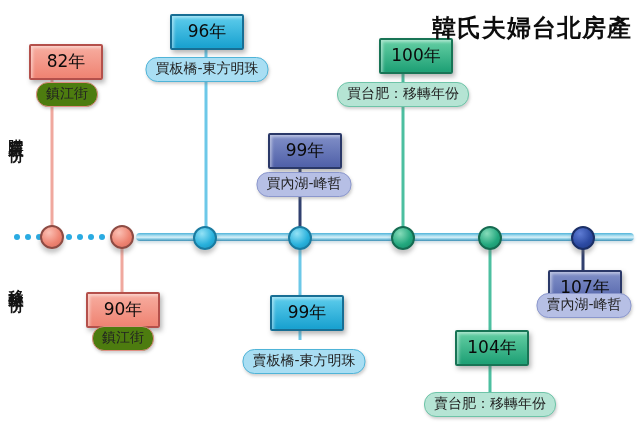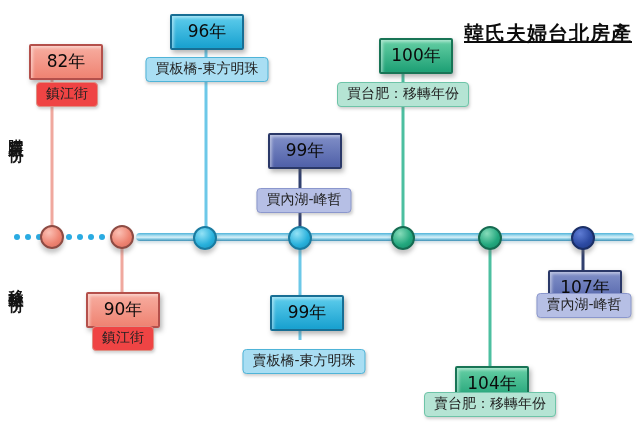--- a/index.html
+++ b/index.html
@@ -1,20 +1,20 @@
 <!DOCTYPE html>
 <html><head>
 <meta charset="utf-8">
 <style>
   html,body{margin:0;padding:0;}
   body{font-family:"DejaVu Sans","Liberation Sans",sans-serif;background:#fff;}
   .canvas{position:relative;width:640px;height:422px;background:#ffffff;overflow:hidden;}
 
   
-  .title{position:absolute;top:20px;right:8px;font-size:20px;font-weight:bold;color:#0d0d0d;letter-spacing:1px;z-index:6;text-decoration:underline;}
+  .title{position:absolute;top:12px;right:8px;font-size:24px;font-weight:bold;color:#0d0d0d;letter-spacing:1px;z-index:6;}
 
   
   .axis-label{position:absolute;left:6px;writing-mode:vertical-rl;text-orientation:upright;
     font-size:15px;font-weight:600;color:#141414;letter-spacing:3px;z-index:6;}
   .axis-label.top{top:127px;}
   .axis-label.bottom{top:277px;}
 
   
   .tbar{position:absolute;left:136px;top:233px;width:498px;height:8px;border-radius:4px;z-index:2;
     background:linear-gradient(180deg,#4fb3d9 0%,#b5e3f2 38%,#d2edf7 55%,#8ecfe6 72%,#3f8fb4 100%);
@@ -26,34 +26,34 @@
   
   .cline{position:absolute;width:3px;z-index:1;transform:translateX(-50%);}
 
   
   .year{position:absolute;transform:translateX(-50%);min-width:54px;text-align:center;
     font-size:17px;color:#0a0a0a;padding:4px 8px 5px;border:2px solid;border-radius:2px;z-index:4;
     box-shadow:2px 3px 5px rgba(90,90,90,.45), inset 2px 2px 3px rgba(255,255,255,.45);white-space:nowrap;}
 
   
   .lbl{position:absolute;transform:translateX(-50%);font-size:14px;color:#222;
-    padding:2px 9px 3px;border:1px solid;border-radius:4px;z-index:4;white-space:nowrap;
+    padding:2px 9px 3px;border:1px solid;border-radius:12px;z-index:4;white-space:nowrap;
     box-shadow:1px 2px 3px rgba(120,120,120,.35);}
 
   
   .node{position:absolute;width:20px;height:20px;border-radius:50%;z-index:3;
     transform:translate(-50%,-50%);box-shadow:0 4px 4px rgba(110,110,110,.4);}
   .node-salmon{background:radial-gradient(circle at 35% 28%,#fbc0b4,#ee8472 58%,#d96a5c);border:2px solid #8d4b43;}
   .node-cyan{background:radial-gradient(circle at 35% 28%,#93e2f6,#29b1dc 58%,#1590ba);border:2px solid #1a7ba0;}
   .node-green{background:radial-gradient(circle at 35% 28%,#86dcba,#23a87e 58%,#158a66);border:2px solid #156b51;}
   .node-navy{background:radial-gradient(circle at 35% 28%,#5e7cd4,#2c4aa2 58%,#203a85);border:2px solid #1b2f66;}
 
   
   .theme-salmon .year{background:linear-gradient(180deg,#f7ad a0,#ef8372);background:linear-gradient(180deg,#f7ada0,#ef8372);border-color:#b4504b;}
-  .theme-salmon .lbl{background:#ef4444;border-color:#e08e83;}
+  .theme-salmon .lbl{background:#4d7c0f;border-color:#e08e83;}
   .theme-salmon .cline{background:#f0a89e;}
   .theme-cyan .year{background:linear-gradient(180deg,#5ecdec,#17a0cf);border-color:#176e94;}
   .theme-cyan .lbl{background:#a9def3;border-color:#4fb4d8;}
   .theme-cyan .cline{background:#6cc8e8;}
   .theme-slate .year{background:linear-gradient(180deg,#8190c8,#4f60a8);border-color:#2a3868;}
   .theme-slate .lbl{background:#b6bfe5;border-color:#8b97cd;}
   .theme-slate .cline{background:#31406f;}
   .theme-green .year{background:linear-gradient(180deg,#65cfa4,#1d9f74);border-color:#187455;}
   .theme-green .lbl{background:#b5e4d4;border-color:#6ec4a8;}
   .theme-green .cline{background:#4cbfa0;}
@@ -87,21 +87,21 @@
 
   <div class="theme-cyan">
     <div class="cline" style="left:206px;top:46px;height:184px"></div>
     <div class="year" style="left:207px;top:14px">96年</div>
     <div class="lbl" style="left:207px;top:57px">買板橋-東方明珠</div>
   </div>
 
   <div class="theme-slate">
     <div class="cline" style="left:300px;top:163px;height:67px"></div>
     <div class="year" style="left:305px;top:133px">99年</div>
-    <div class="lbl" style="left:304px;top:188px">買內湖-峰哲</div>
+    <div class="lbl" style="left:304px;top:172px">買內湖-峰哲</div>
   </div>
 
   <div class="theme-green">
     <div class="cline" style="left:403px;top:70px;height:160px"></div>
     <div class="year" style="left:416px;top:38px">100年</div>
     <div class="lbl" style="left:403px;top:82px">買台肥：移轉年份</div>
   </div>
 
   <div class="theme-salmon">
     <div class="cline" style="left:122px;top:246px;height:82px"></div>
@@ -110,21 +110,21 @@
   </div>
 
   <div class="theme-cyan">
     <div class="cline" style="left:300px;top:246px;height:94px"></div>
     <div class="year" style="left:307px;top:295px">99年</div>
     <div class="lbl" style="left:304px;top:349px">賣板橋-東方明珠</div>
   </div>
 
   <div class="theme-green">
     <div class="cline" style="left:490px;top:246px;height:148px"></div>
-    <div class="year" style="left:492px;top:366px">104年</div>
+    <div class="year" style="left:492px;top:330px">104年</div>
     <div class="lbl" style="left:490px;top:392px">賣台肥：移轉年份</div>
   </div>
 
   <div class="theme-slate">
     <div class="cline" style="left:583px;top:246px;height:66px"></div>
     <div class="year" style="left:585px;top:270px">107年</div>
     <div class="lbl" style="left:584px;top:293px">賣內湖-峰哲</div>
   </div>
 
   <div class="node node-salmon" style="left:52px;top:237px"></div>

